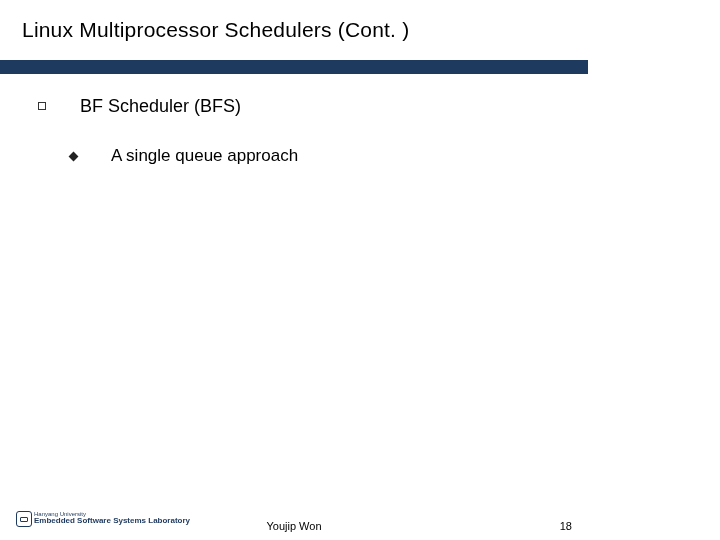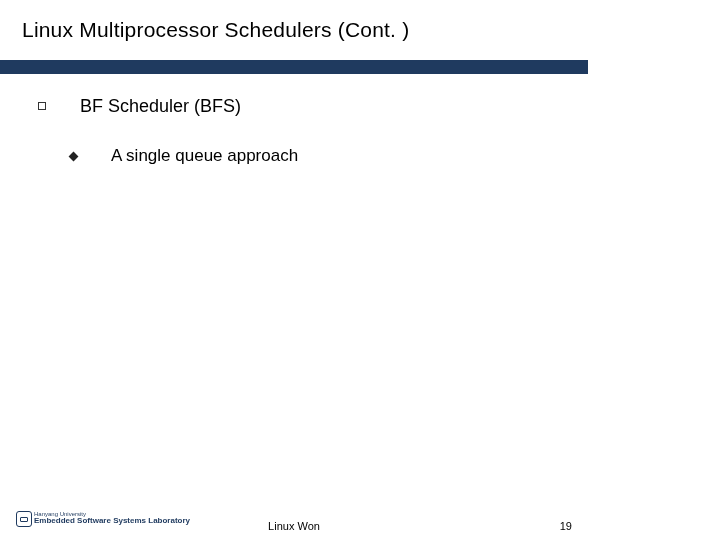--- a/index.html
+++ b/index.html
@@ -58,17 +58,17 @@
   <div class="footer">
     <div class="footer-left">
       <div class="logo-badge">
         <div class="logo-inner"></div>
       </div>
       <div class="logo-text">
         <div class="uni">Hanyang University</div>
         <div class="lab">Embedded Software Systems Laboratory</div>
       </div>
     </div>
-    <div class="footer-center">Linux Won</div>
-    <div class="footer-right">19</div>
+    <div class="footer-center">Youjip Won</div>
+    <div class="footer-right">18</div>
   </div>
 
 </div>
 
 </body></html>

